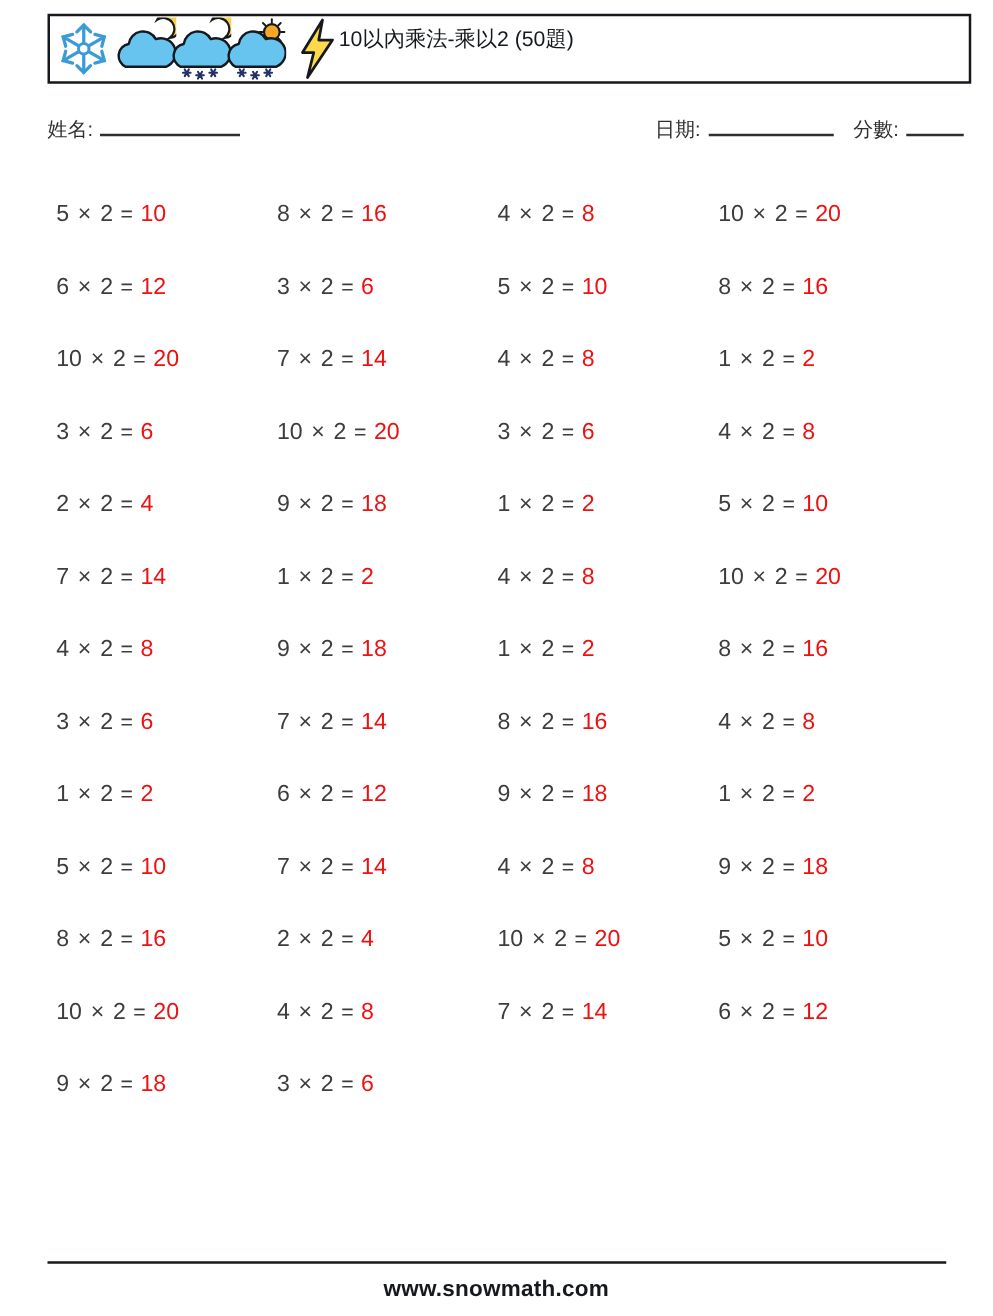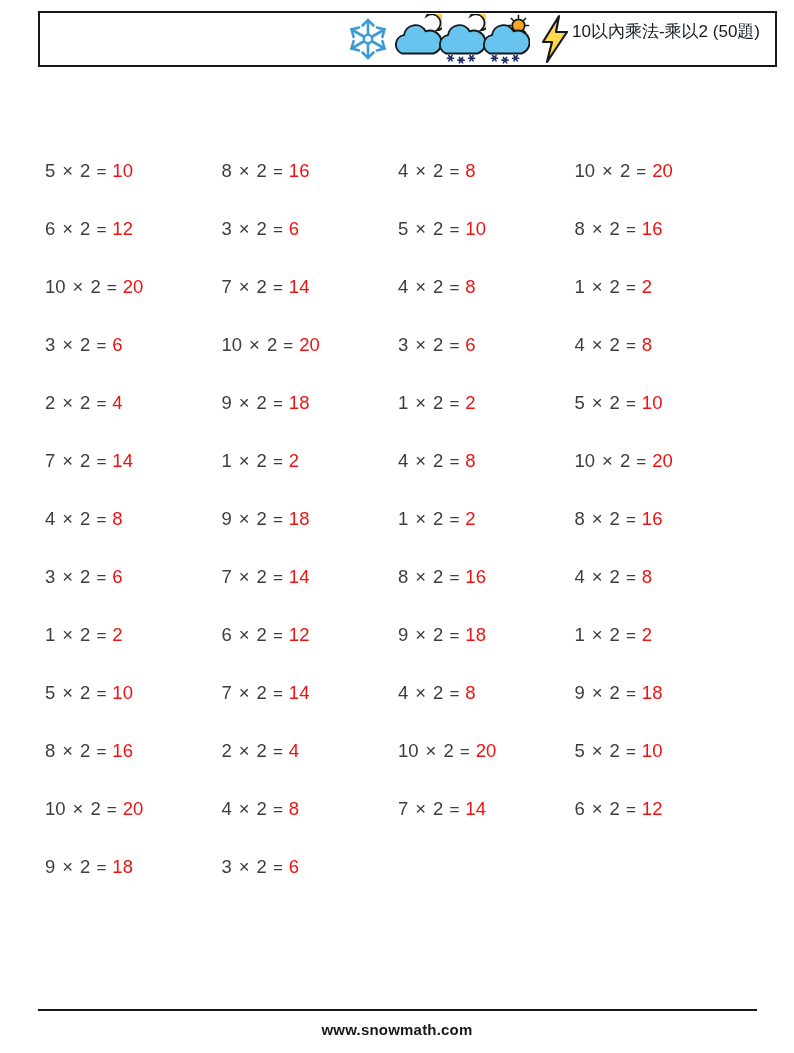--- a/index.html
+++ b/index.html
@@ -4,21 +4,21 @@
 <style>
   html,body{margin:0;padding:0;background:#fff;}
   .page{
     position:relative;width:794px;height:1053px;background:#fff;overflow:hidden;
     font-family:"Liberation Sans","DejaVu Sans",sans-serif;
   }
   
   .header-box{
     position:absolute;left:38px;top:11px;width:739px;height:56px;
     border:2px solid var(--ink);box-sizing:border-box;
-    display:flex;align-items:center;justify-content:flex-end;
+    display:flex;align-items:center;justify-content:flex-start;
     padding:0 15px 0 3px;
   }
   .icons{display:flex;align-items:center;height:52px;}
   .icons .icon{display:block;line-height:0;}
   .icon-overlap{margin-left:-6px;}
   .title{align-self:flex-start;margin-top:7px;font-size:17px;color:var(--ink);}
   
   .info-row{
     position:absolute;left:38px;top:94px;width:733px;
     display:flex;justify-content:space-between;align-items:flex-end;
@@ -35,21 +35,21 @@
     align-items:center;
   }
   .problem{font-size:18.5px;color:var(--text-dark);white-space:nowrap;margin-top:21px;}
   .problem .op{margin:0 7px;}
   .problem .eq{margin:0 6px;font-size:17px;}
   .problem .ans{color:var(--answer);}
   
   .footer-line{position:absolute;left:38px;top:1009px;width:719px;border-top:2px solid var(--ink);}
   .footer-text{
     position:absolute;left:0;top:1021px;width:794px;text-align:center;
-    font-size:15px;font-weight:bold;color:var(--ink);letter-spacing:.2px;
+    font-size:18px;font-weight:bold;color:var(--ink);letter-spacing:.2px;
   }
   
   .sf{stroke:var(--snow-blue);stroke-width:2.6;fill:none;stroke-linecap:round;}
   .sf-center{fill:#fff;stroke:var(--snow-blue);stroke-width:2.4;}
   .cloud{fill:var(--cloud-blue);stroke:var(--ink);stroke-width:2;stroke-linejoin:round;}
   .moon{fill:var(--moon-yellow);stroke:var(--ink);stroke-width:1.8;}
   .sun-core{fill:var(--sun-orange);stroke:var(--ink);stroke-width:1.8;}
   .sun-ray{stroke:var(--ink);stroke-width:1.6;stroke-linecap:round;}
   .ast{stroke:var(--ast-navy);stroke-width:1.7;stroke-linecap:round;fill:none;}
   .bolt{fill:var(--bolt-yellow);stroke:var(--ink);stroke-width:2.2;stroke-linejoin:round;}
@@ -125,20 +125,28 @@
       </span>
       <span class="icon" style="margin-left:6px">
         <svg width="36" height="50" viewBox="0 0 36 50">
           <polygon class="bolt" points="23,2 7,28 16,28 11,48 31,18 20,18"></polygon>
         </svg>
       </span>
     </div>
     <div class="title">10以內乘法-乘以2 (50題)</div>
   </div>
 
+  <div class="info-row">
+    <div>
+      <span>姓名:</span><span class="blank name-blank"></span>
+    </div>
+    <div>
+      <span>日期:</span><span class="blank date-blank"></span><span>分數:</span><span class="blank score-blank"></span>
+    </div>
+  </div>
 
   <div class="problems" id="problems">
       <div class="problem"><span class="num">5</span><span class="op">×</span><span class="num">2</span><span class="eq">=</span><span class="ans">10</span></div>
       <div class="problem"><span class="num">8</span><span class="op">×</span><span class="num">2</span><span class="eq">=</span><span class="ans">16</span></div>
       <div class="problem"><span class="num">4</span><span class="op">×</span><span class="num">2</span><span class="eq">=</span><span class="ans">8</span></div>
       <div class="problem"><span class="num">10</span><span class="op">×</span><span class="num">2</span><span class="eq">=</span><span class="ans">20</span></div>
       <div class="problem"><span class="num">6</span><span class="op">×</span><span class="num">2</span><span class="eq">=</span><span class="ans">12</span></div>
       <div class="problem"><span class="num">3</span><span class="op">×</span><span class="num">2</span><span class="eq">=</span><span class="ans">6</span></div>
       <div class="problem"><span class="num">5</span><span class="op">×</span><span class="num">2</span><span class="eq">=</span><span class="ans">10</span></div>
       <div class="problem"><span class="num">8</span><span class="op">×</span><span class="num">2</span><span class="eq">=</span><span class="ans">16</span></div>

